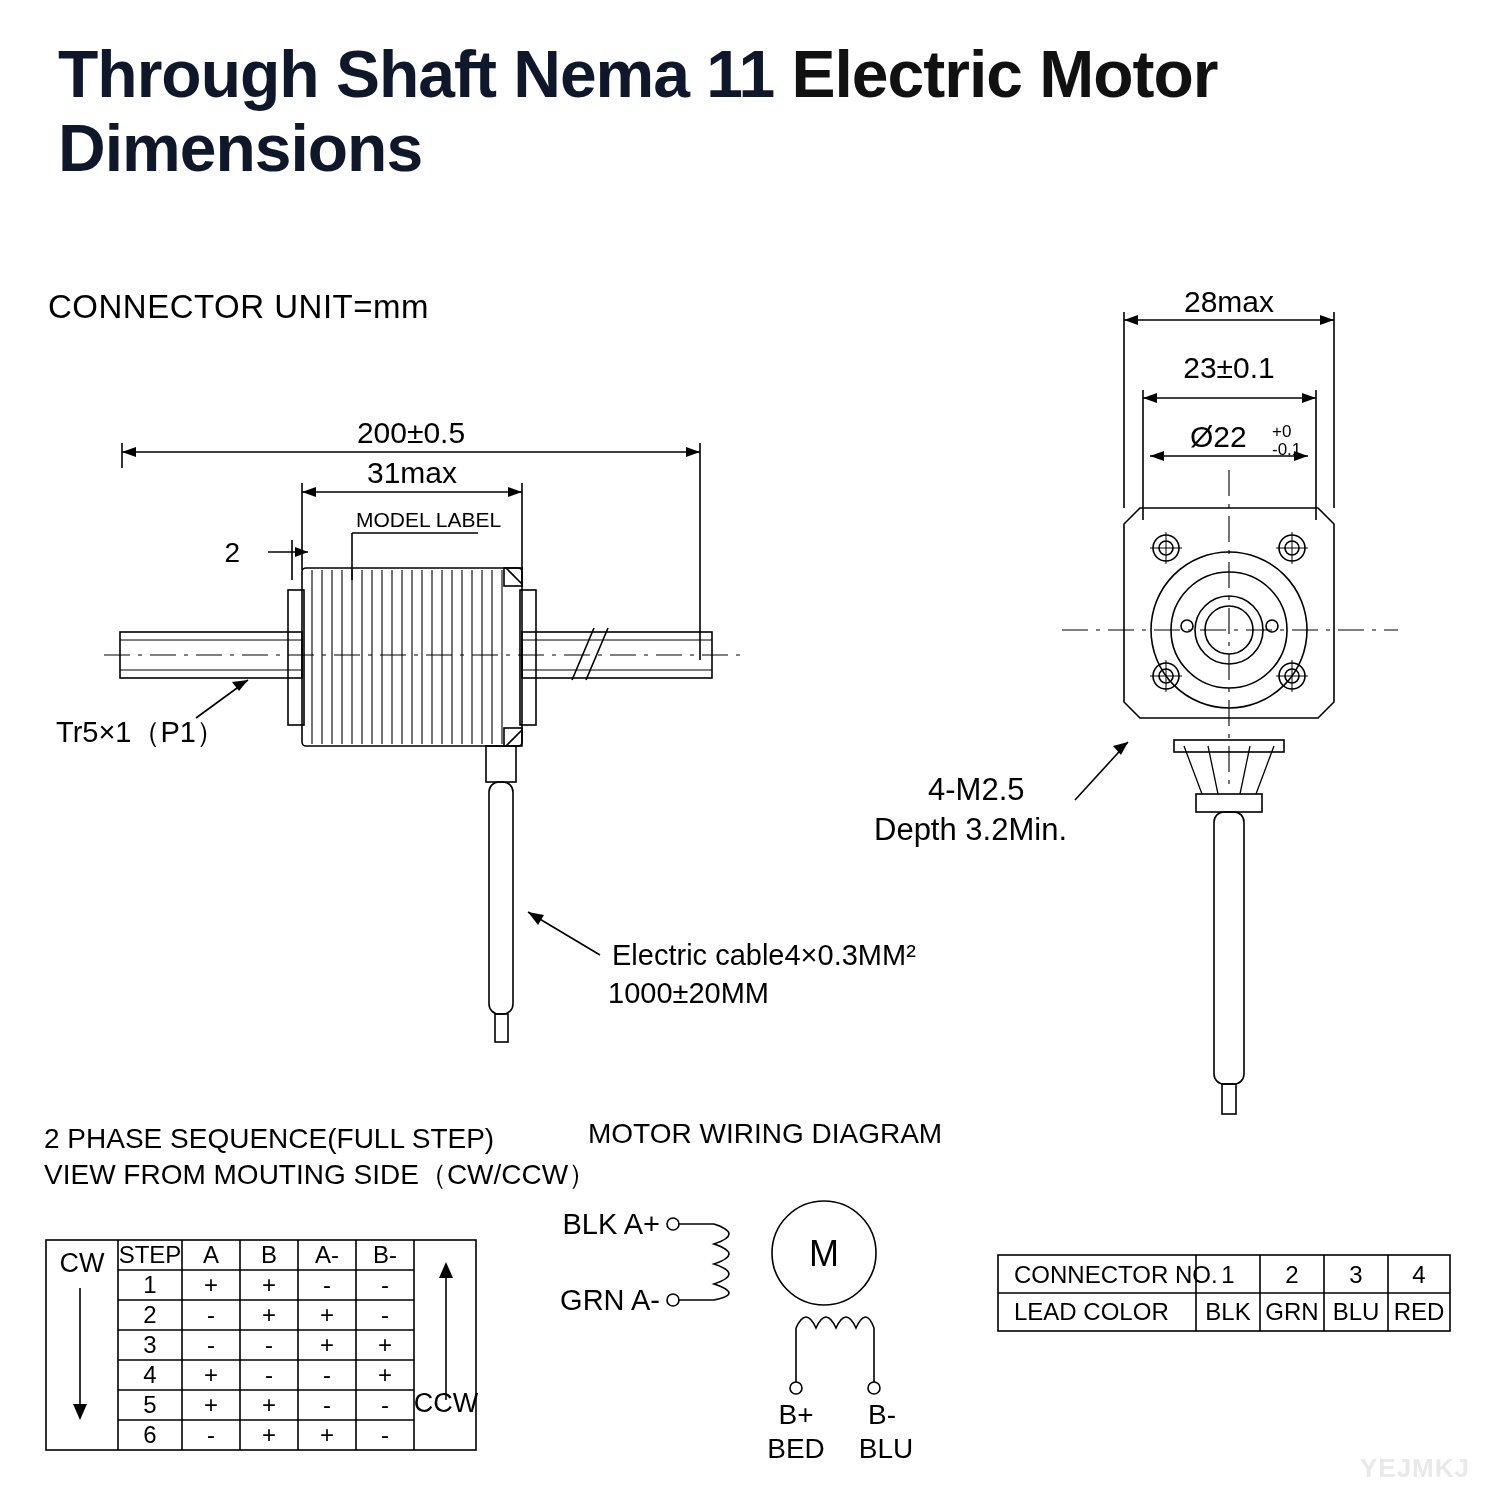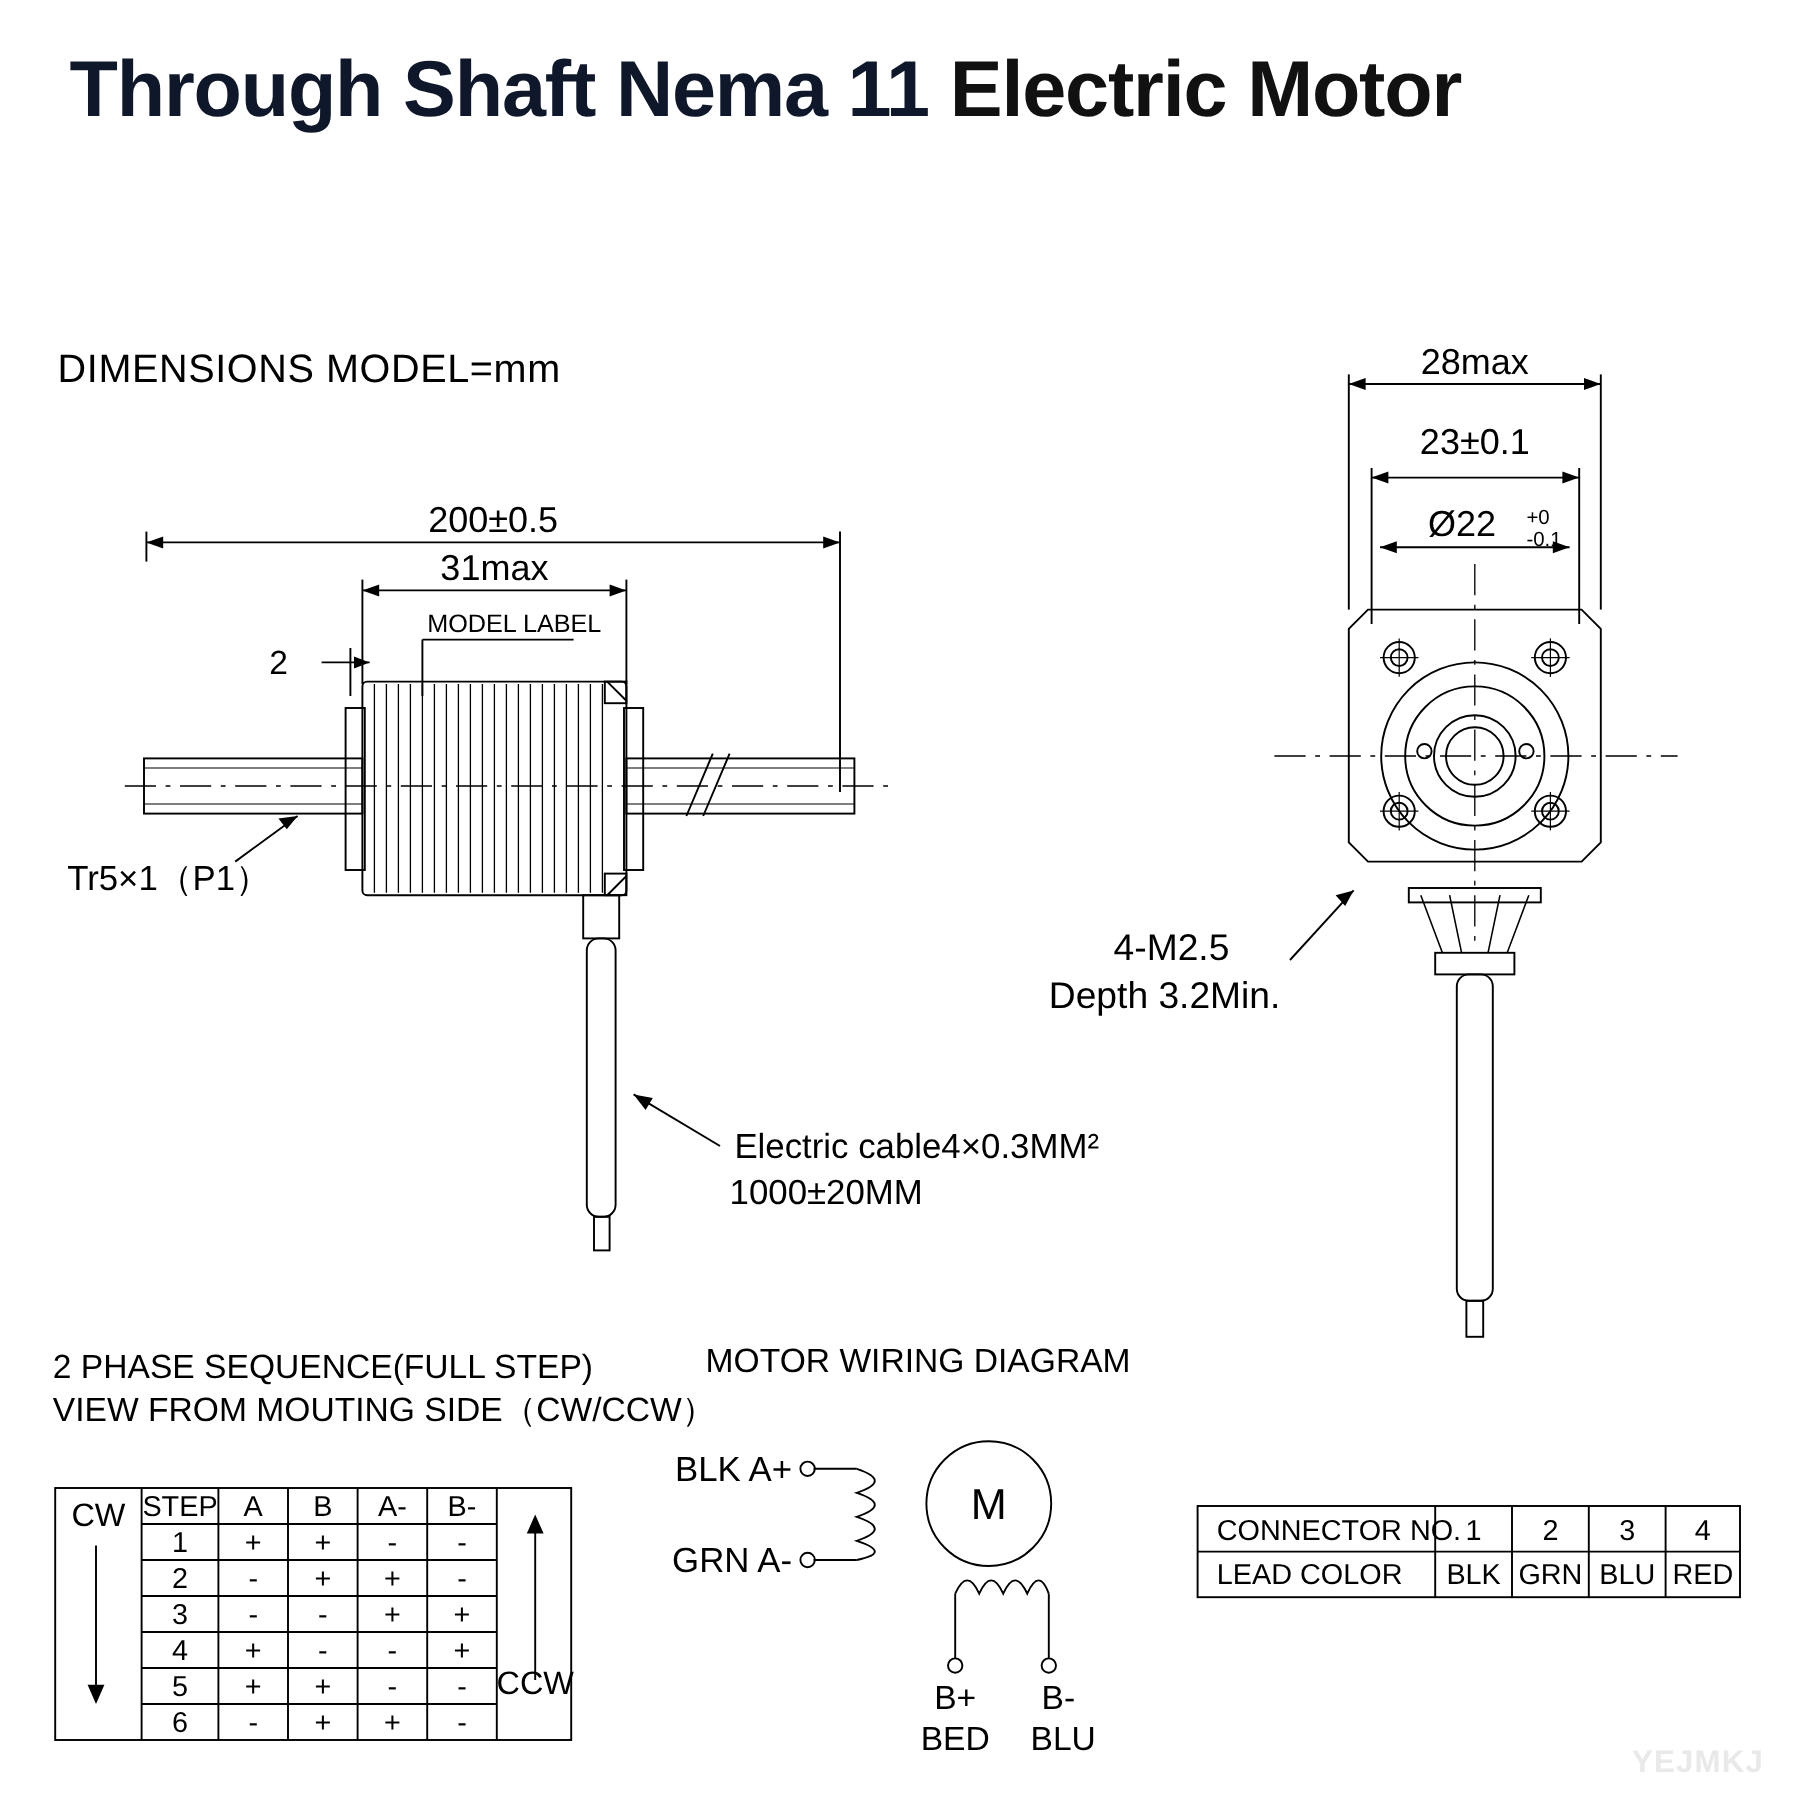--- a/index.html
+++ b/index.html
@@ -28,23 +28,24 @@
     font-size:26px;font-weight:bold;color:#e9e9e9;
     letter-spacing:1px;
   }
   text{font-family:"Liberation Sans", sans-serif;fill:#000;}
 </style>
 </head>
 <body>
 
 <div class="title">
   <span class="orange">Through Shaft Nema 11 </span><span class="black">Electric Motor</span><br>
+  <span class="orange">Dimensions</span>
 </div>
 
-<div class="unit-label">DIMENSIONS MODEL=mm</div>
+<div class="unit-label">CONNECTOR UNIT=mm</div>
 
 <svg width="1500" height="1500" viewBox="0 0 1500 1500">
   <g stroke="#000" fill="none" stroke-width="1.6">
 
     <line x1="122" y1="452" x2="700" y2="452"></line>
     <path d="M122 452 l14 -5 l0 10 z" fill="#000" stroke="none"></path>
     <path d="M700 452 l-14 -5 l0 10 z" fill="#000" stroke="none"></path>
     <line x1="122" y1="443" x2="122" y2="468"></line>
     <line x1="700" y1="443" x2="700" y2="660"></line>
 

